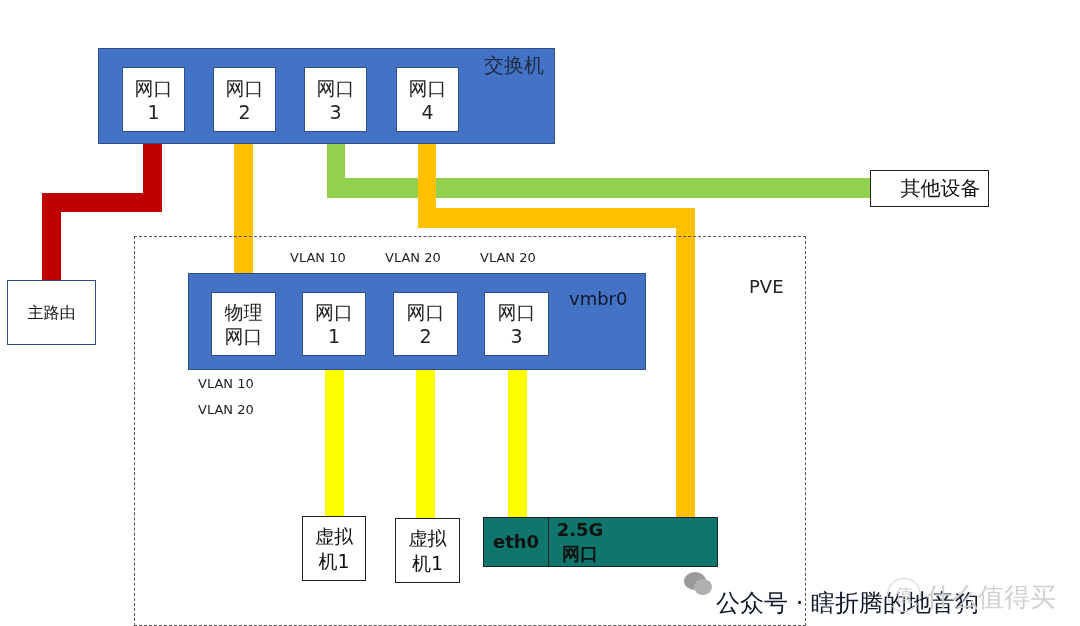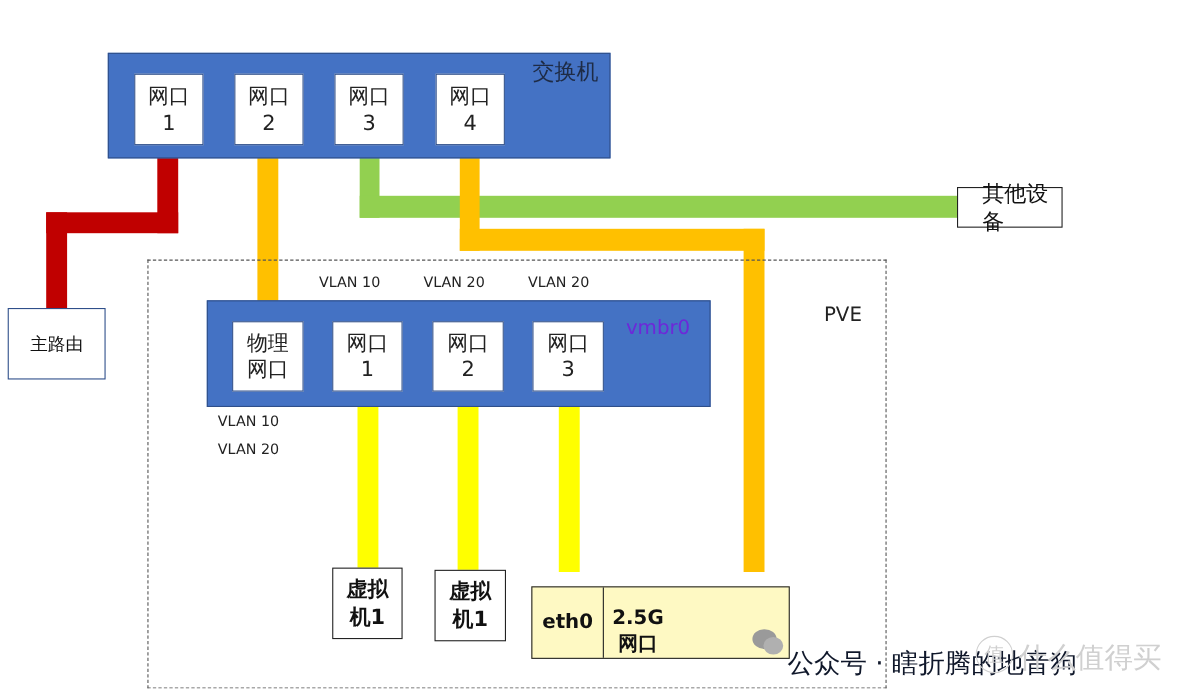--- a/index.html
+++ b/index.html
@@ -7,21 +7,21 @@
          font-family: "DejaVu Sans", "Liberation Sans", sans-serif; color: #111; }
   .abs { position: absolute; }
   .wire { position: absolute; }
   .blue-box { position: absolute; background: #4472c4; border: 1px solid #2f4f8a; box-sizing: border-box; }
   .port { position: absolute; background: #fff; border: 1px solid #2f4f8a; box-sizing: border-box;
           display: flex; flex-direction: column; align-items: center; justify-content: center;
           font-size: 19px; line-height: 24px; color: #222; }
   .dev { position: absolute; background: #fff; border: 1.5px solid #222; box-sizing: border-box;
          display: flex; flex-direction: column; align-items: center; justify-content: center;
          font-size: 19px; line-height: 25px; color: #111; }
-  .bold { font-weight: bold; }
+  .bold { font-weight: normal; }
   .label { position: absolute; font-size: 13px; color: #222; white-space: nowrap; }
   .dashed { position: absolute; border: 1.5px dashed #555; box-sizing: border-box; }
   .nas-cell { display: flex; flex-direction: column; align-items: center; justify-content: center;
               border-right: 1.5px solid #222; box-sizing: border-box; height: 100%; font-weight: bold;
               font-size: 18px; line-height: 24px; }
   .nas-cell:last-child { border-right: none; justify-content: flex-end; }
   .watermark { position: absolute; color: #0f172a; font-size: 24px; white-space: nowrap; margin-top: 21px; }
   .watermark2 { position: absolute; color: #d0d0d0; font-size: 26px; white-space: nowrap; font-family: Liberation Serif, serif; }
 </style>
 </head>
@@ -63,30 +63,30 @@
 </div>
 <div class="port" style="left:396px;top:67px;width:63px;height:65px;">
   <span>网口</span>
   <span>4</span>
 </div>
 
 <div class="dev" style="left:7px;top:280px;width:89px;height:65px;border:1px solid #2f4f8a;font-size:16px;">
   <span>主路由</span>
 </div>
 
-<div class="dev" style="left:870px;top:170px;width:96px;height:37px;border:1px solid #222;font-size:20px;padding-left:22px;">
+<div class="dev" style="left:870px;top:170px;width:119px;height:37px;border:1px solid #222;font-size:20px;padding-left:22px;">
   <span>其他设备</span>
 </div>
 
 <div class="label" style="left:290px;top:250px;">VLAN 10</div>
 <div class="label" style="left:385px;top:250px;">VLAN 20</div>
 <div class="label" style="left:480px;top:250px;">VLAN 20</div>
 
 <div class="blue-box" style="left:188px;top:273px;width:458px;height:97px;"></div>
-<div class="label" style="left:569px;top:288px;font-size:18px;color:#6d28d9;">vmbr0</div>
+<div class="label" style="left:569px;top:288px;font-size:18px;color:#0f172a;">vmbr0</div>
 <div class="port" style="left:211px;top:292px;width:65px;height:64px;">
   <span>物理</span>
   <span>网口</span>
 </div>
 <div class="port" style="left:302px;top:292px;width:64px;height:64px;">
   <span>网口</span>
   <span>1</span>
 </div>
 <div class="port" style="left:393px;top:292px;width:65px;height:64px;">
   <span>网口</span>
@@ -102,21 +102,21 @@
 
 <div class="dev bold" style="left:302px;top:516px;width:64px;height:65px;">
   <span>虚拟</span>
   <span>机1</span>
 </div>
 <div class="dev bold" style="left:395px;top:518px;width:65px;height:65px;">
   <span>虚拟</span>
   <span>机1</span>
 </div>
 
-<div class="abs" style="left:483px;top:517px;width:235px;height:66px;border:1.5px solid #222;box-sizing:border-box;background:#fef9c3;display:flex;margin-top:16px;">
+<div class="abs" style="left:483px;top:517px;width:235px;height:50px;border:1.5px solid #222;box-sizing:border-box;background:#0f766e;display:flex;">
   <div class="nas-cell" style="width:65px;">
     <span>eth0</span>
   </div>
   <div class="nas-cell" style="width:62px;">
     <span>2.5G</span>
     <span>网口</span>
   </div>
 </div>
 
 <div class="abs" style="left:683px;top:570px;width:30px;height:28px;">

